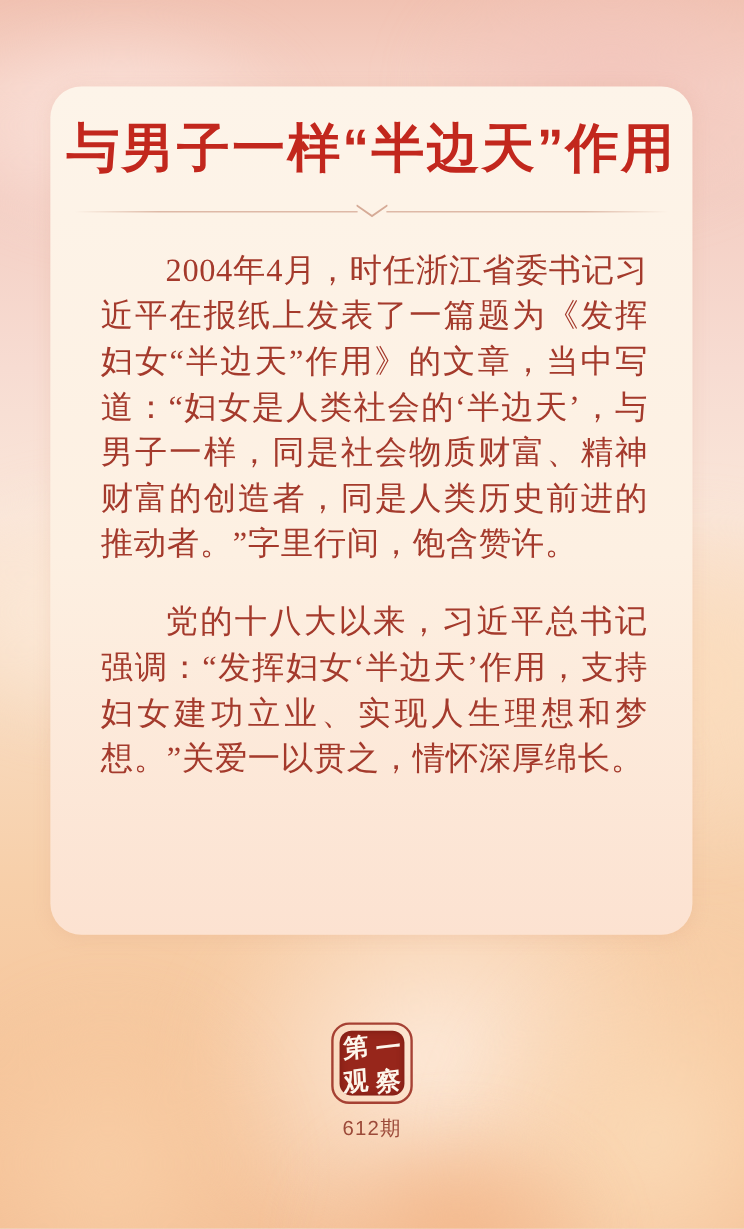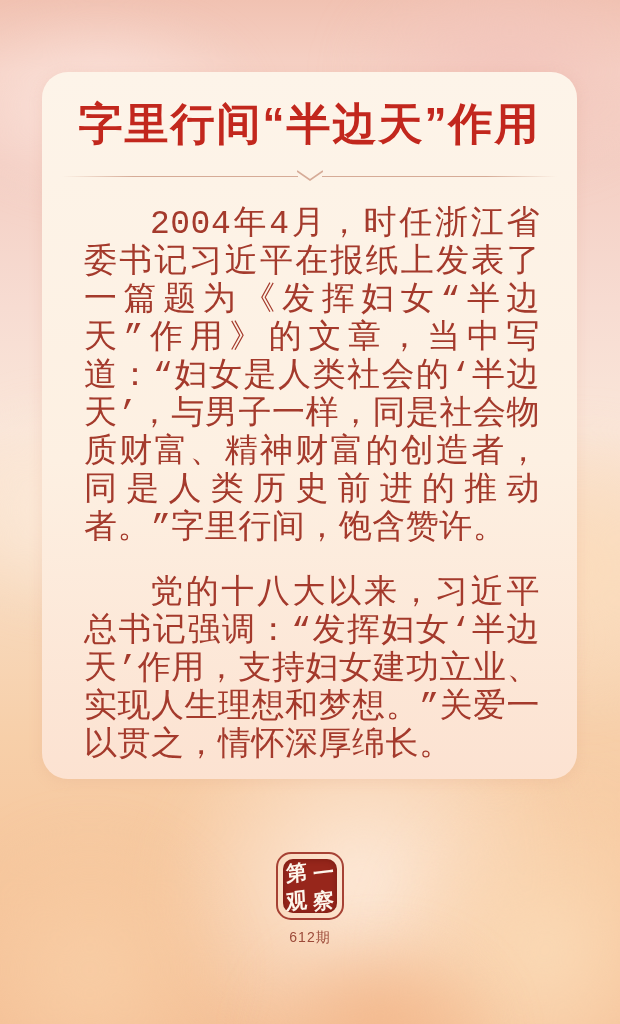--- a/index.html
+++ b/index.html
@@ -67,26 +67,26 @@
   .divider .line.left  { background: linear-gradient(90deg, rgba(216,178,160,0), #d6ab97 30%, #d6ab97 100%); }
   .divider .line.right { background: linear-gradient(90deg, #d6ab97 0%, #d6ab97 70%, rgba(216,178,160,0)); }
   .divider svg { display: block; margin: 0 -1px; }
 
   .card-body {
     margin-top: 24px;
     padding: 0 37px 0 42px;
   }
   .card-body p {
     text-indent: 2em;
-    font-size: 33px;
+    font-size: 27px;
     line-height: 38px;
     letter-spacing: 0.5px;
     text-align: justify;
     color: #a43a2c;
-    font-family: Liberation Mono, monospace;
+    font-family: Liberation Serif, serif;
     margin-bottom: 27px;
   }
   .card-body p:last-child { margin-bottom: 0; }
 
   
   .seal-block {
     position: absolute;
     left: 50%;
     top: 852px;
     transform: translateX(-50%);
@@ -116,21 +116,21 @@
     align-items: center;
     justify-content: center;
     color: #fdf6ec;
     font-size: 21px;
     font-weight: 700;
     font-family: "Liberation Serif", serif;
     transform: rotate(-7deg) skewX(-4deg);
   }
   .seal-issue {
     margin-top: 9px;
-    font-size: 14px;
+    font-size: 17px;
     letter-spacing: 1px;
     color: #9c4a39;
     font-family: "Liberation Sans", sans-serif;
   }
 </style>
 </head>
 <body>
 
 <div class="poster">
 
@@ -139,21 +139,21 @@
   <div class="petal petal-3"></div>
   <div class="petal petal-4"></div>
   <div class="petal petal-5"></div>
   <div class="petal petal-6"></div>
   <div class="petal petal-7"></div>
   <div class="petal petal-8"></div>
   <div class="petal petal-9"></div>
 
   <div class="card">
 
-    <h1 class="card-title">字里行间“半边天”作用</h1>
+    <h1 class="card-title">与男子一样“半边天”作用</h1>
 
     <div class="divider">
       <span class="line left"></span>
       <span>
         <svg width="26" height="12" viewBox="0 0 26 12">
           <polyline points="0,1 13,10 26,1" fill="none" stroke="#d6ab97" stroke-width="1.6"></polyline>
         </svg>
       </span>
       <span class="line right"></span>
     </div>

